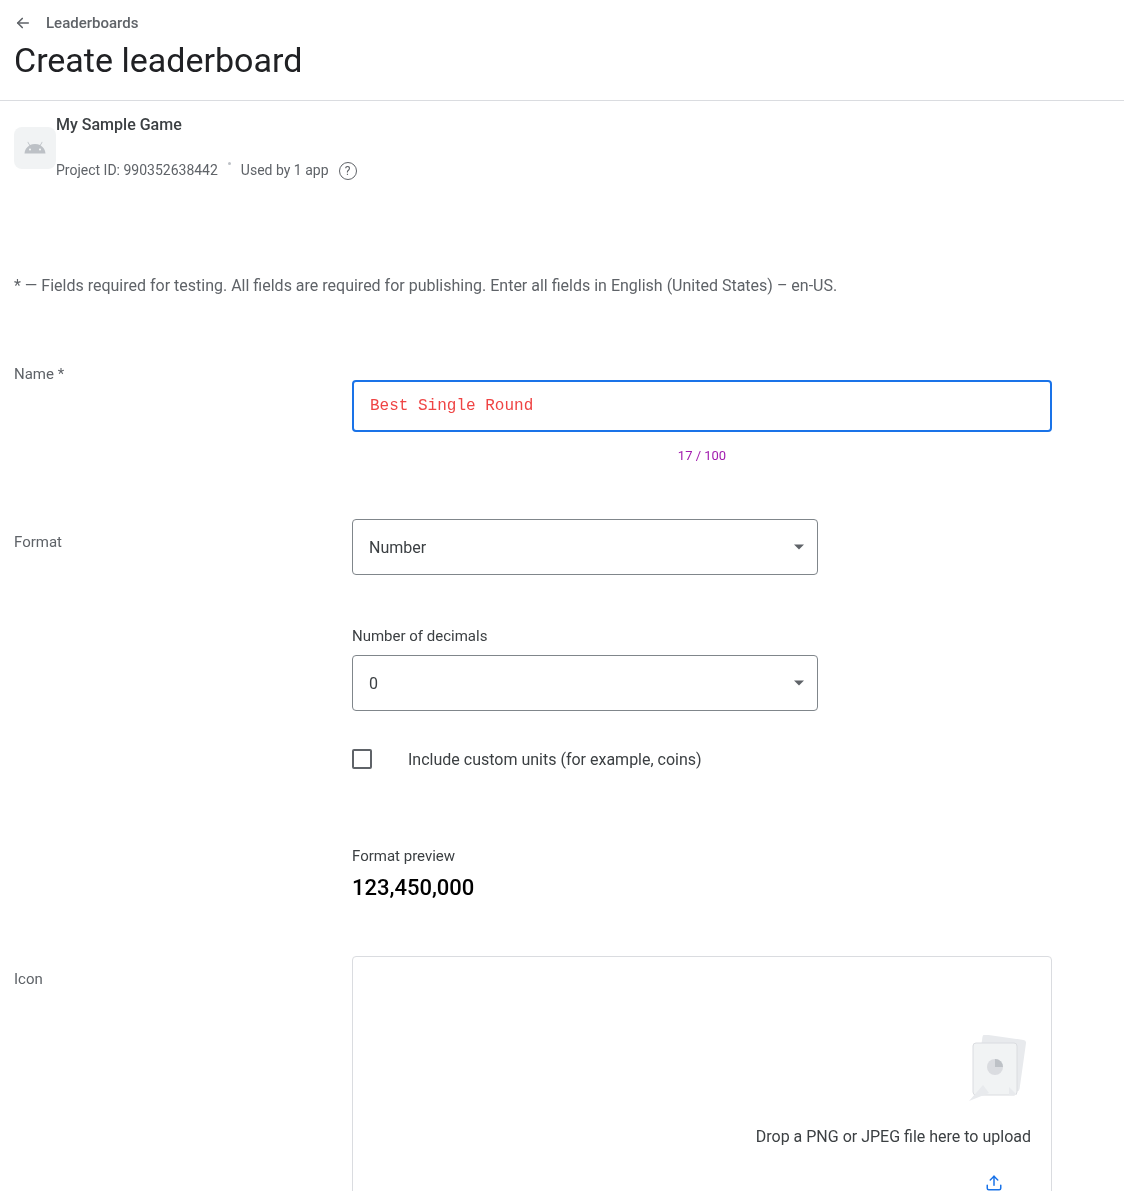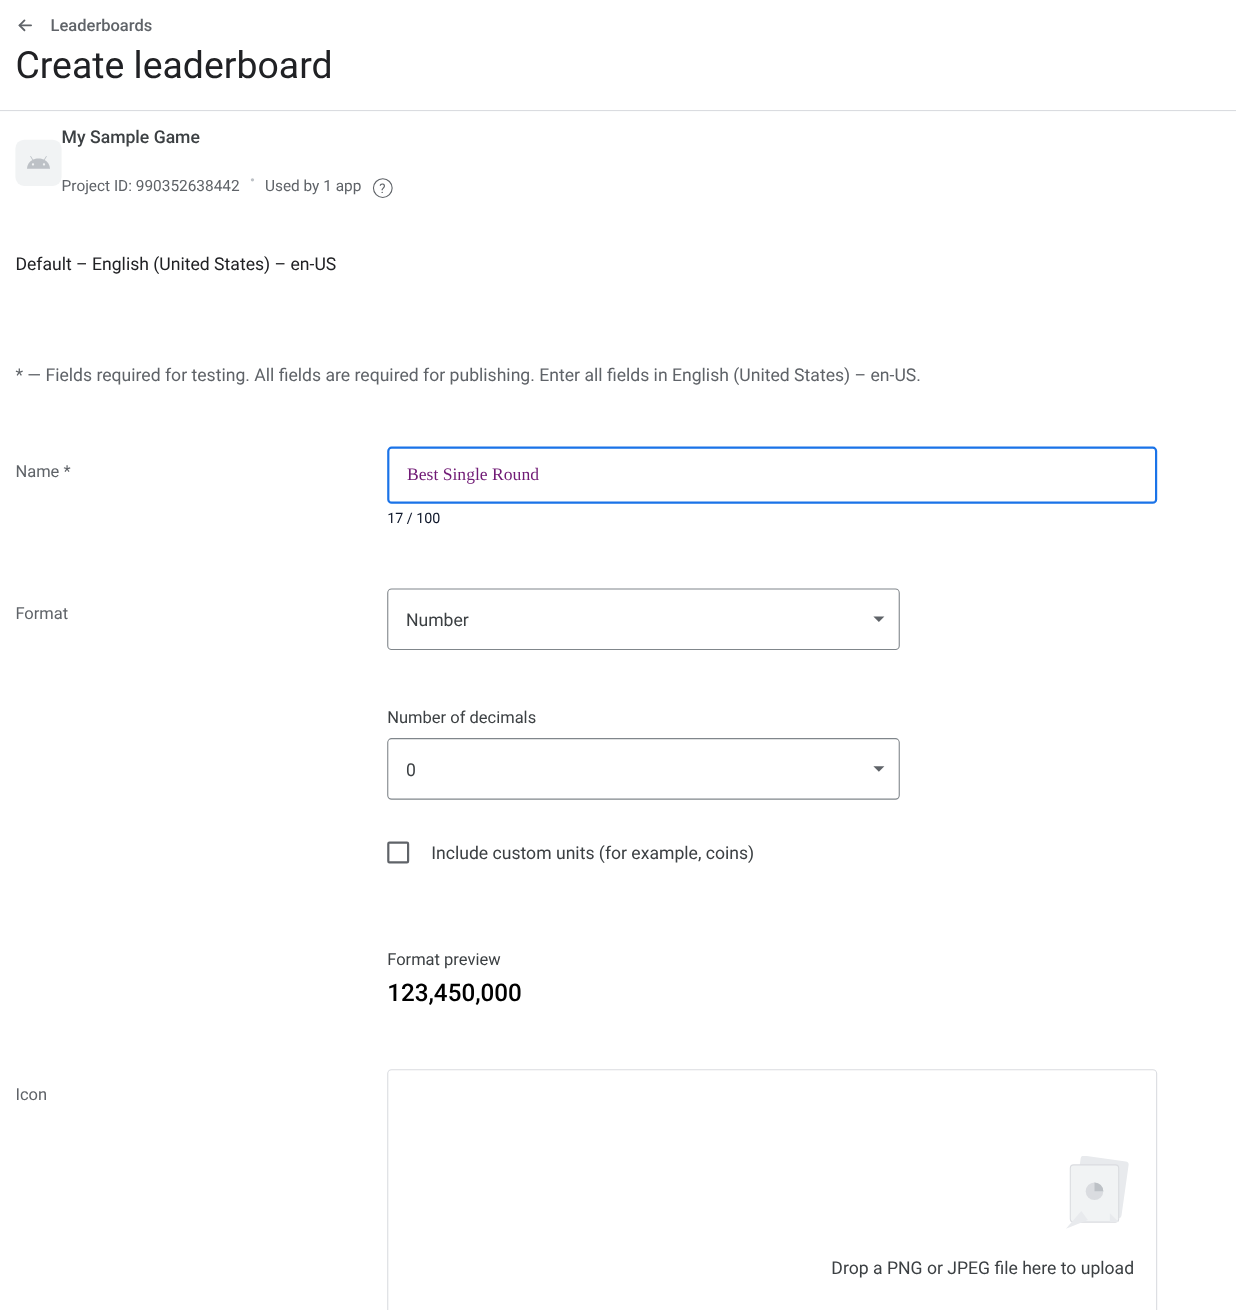--- a/index.html
+++ b/index.html
@@ -120,29 +120,30 @@
       flex: 1;
       max-width: 700px;
     }
     .text-input {
       width: 100%;
       height: 52px;
       border: 2px solid #1a73e8;
       border-radius: 4px;
       padding: 0 16px;
       font-size: 16px;
-      font-family: Liberation Serif, serif;
-      color: #701a75;
+      font-family: Liberation Mono, monospace;
+      color: #ef4444;
       outline: none;
+      margin-top: 29px;
     }
     .char-counter {
-      text-align: left;
+      text-align: center;
       font-size: 13px;
-      color: #0f172a;
-      margin-top: 6px;
+      color: #a21caf;
+      margin-top: 16px;
     }
     .select-wrap {
       position: relative;
       width: 466px;
     }
     .select-input {
       width: 100%;
       height: 56px;
       border: 1px solid #80868b;
       border-radius: 4px;
@@ -169,21 +170,21 @@
     }
     .sub-label {
       font-size: 15px;
       color: #3c4043;
       margin-top: 52px;
       margin-bottom: 10px;
     }
     .checkbox-row {
       display: flex;
       align-items: center;
-      gap: 20px;
+      gap: 36px;
       margin-top: 38px;
     }
     .checkbox {
       width: 20px;
       height: 20px;
       border: 2px solid #5f6368;
       border-radius: 2px;
       cursor: pointer;
       flex-shrink: 0;
     }
@@ -263,21 +264,20 @@
     <div class="project-sub">
       <span>Project ID: 990352638442</span>
       <span class="dot-sep"></span>
       <span>Used by 1 app</span>
       <span class="help-icon">?</span>
     </div>
   </div>
 </div>
 
 <div class="content">
-  <div class="locale-line">Default – English (United States) – en-US</div>
   <div class="helper-line">* — Fields required for testing. All fields are required for publishing. Enter all fields in English (United States) – en-US.</div>
 
   <div class="form-row">
     <div class="form-label">Name  *</div>
     <div class="form-field">
       <input type="text" class="text-input" value="Best Single Round" style="">
       <div class="char-counter">17 / 100</div>
     </div>
   </div>
 

